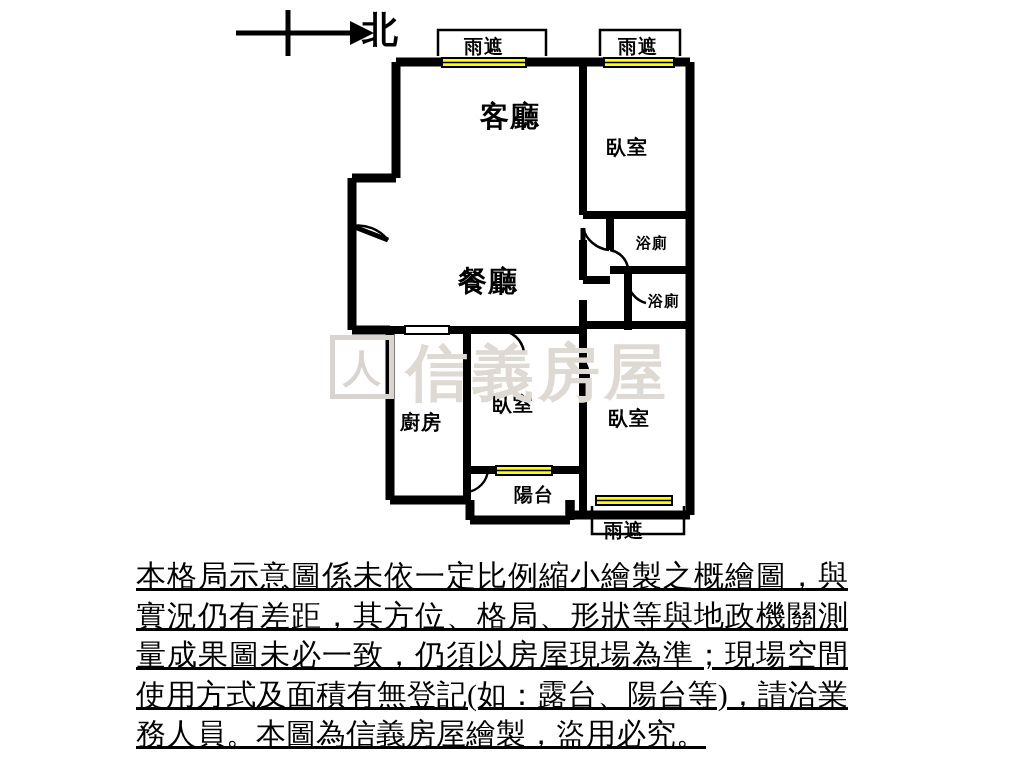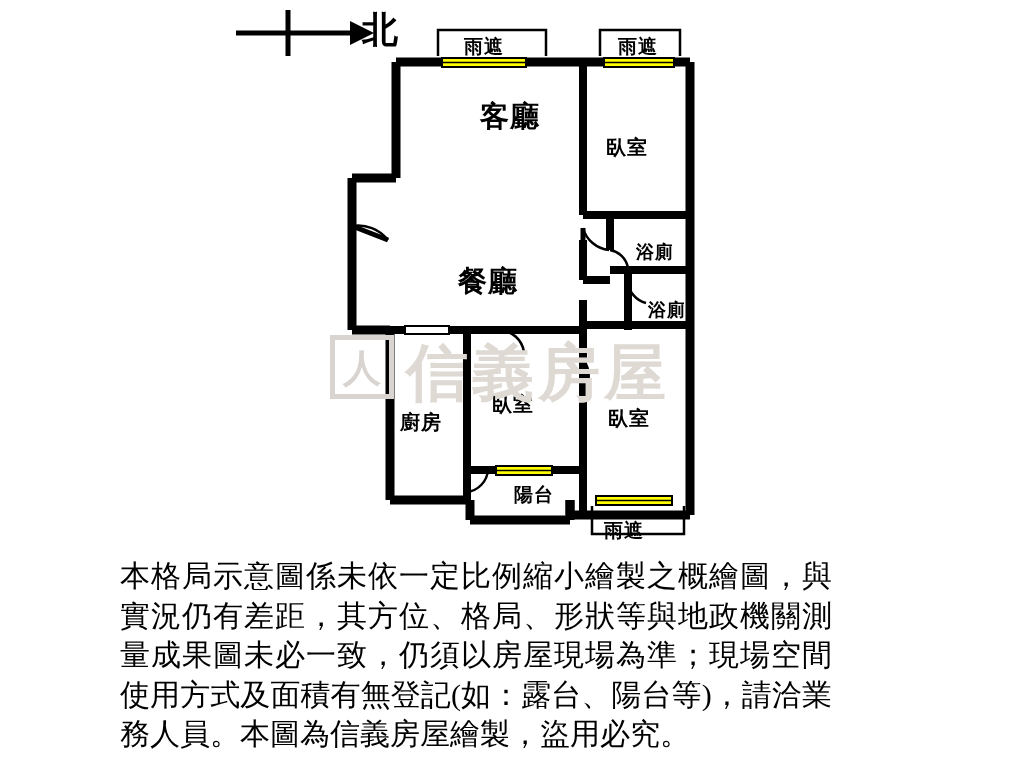--- a/index.html
+++ b/index.html
@@ -43,21 +43,21 @@
   .room-label {
     position: absolute;
     color: #000;
     font-weight: bold;
     font-family: "Liberation Serif", "DejaVu Serif", serif;
     white-space: nowrap;
     letter-spacing: 1px;
   }
   .rl-big { font-size: 29px; }
   .rl-mid { font-size: 20px; }
-  .rl-small { font-size: 18px; margin-top: 6px; }
+  .rl-small { font-size: 15px; }
   .rl-tiny { font-size: 19px; }
 
   
   .watermark {
     position: absolute;
     left: 330px;
     top: 335px;
     width: 370px;
     height: 100px;
     pointer-events: none;
@@ -96,26 +96,27 @@
     left: 2px;
     top: 76px;
     font-size: 14px;
     color: #e0dcd6;
     letter-spacing: 2px;
     font-family: "Liberation Serif", "DejaVu Serif", serif;
   }
 
   .disclaimer {
     position: absolute;
-    left: 0;
+    left: 16px;
     top: 556px;
     width: 952px;
     text-align: center;
     padding: 0 120px;
     box-sizing: border-box;
+    text-decoration: underline;
   }
   .disclaimer p {
     margin: 0;
     font-size: 30px;
     line-height: 1.32;
     color: #000;
     text-align: justify;
     font-family: "Liberation Serif", "DejaVu Serif", serif;
     letter-spacing: 0px;
   }

